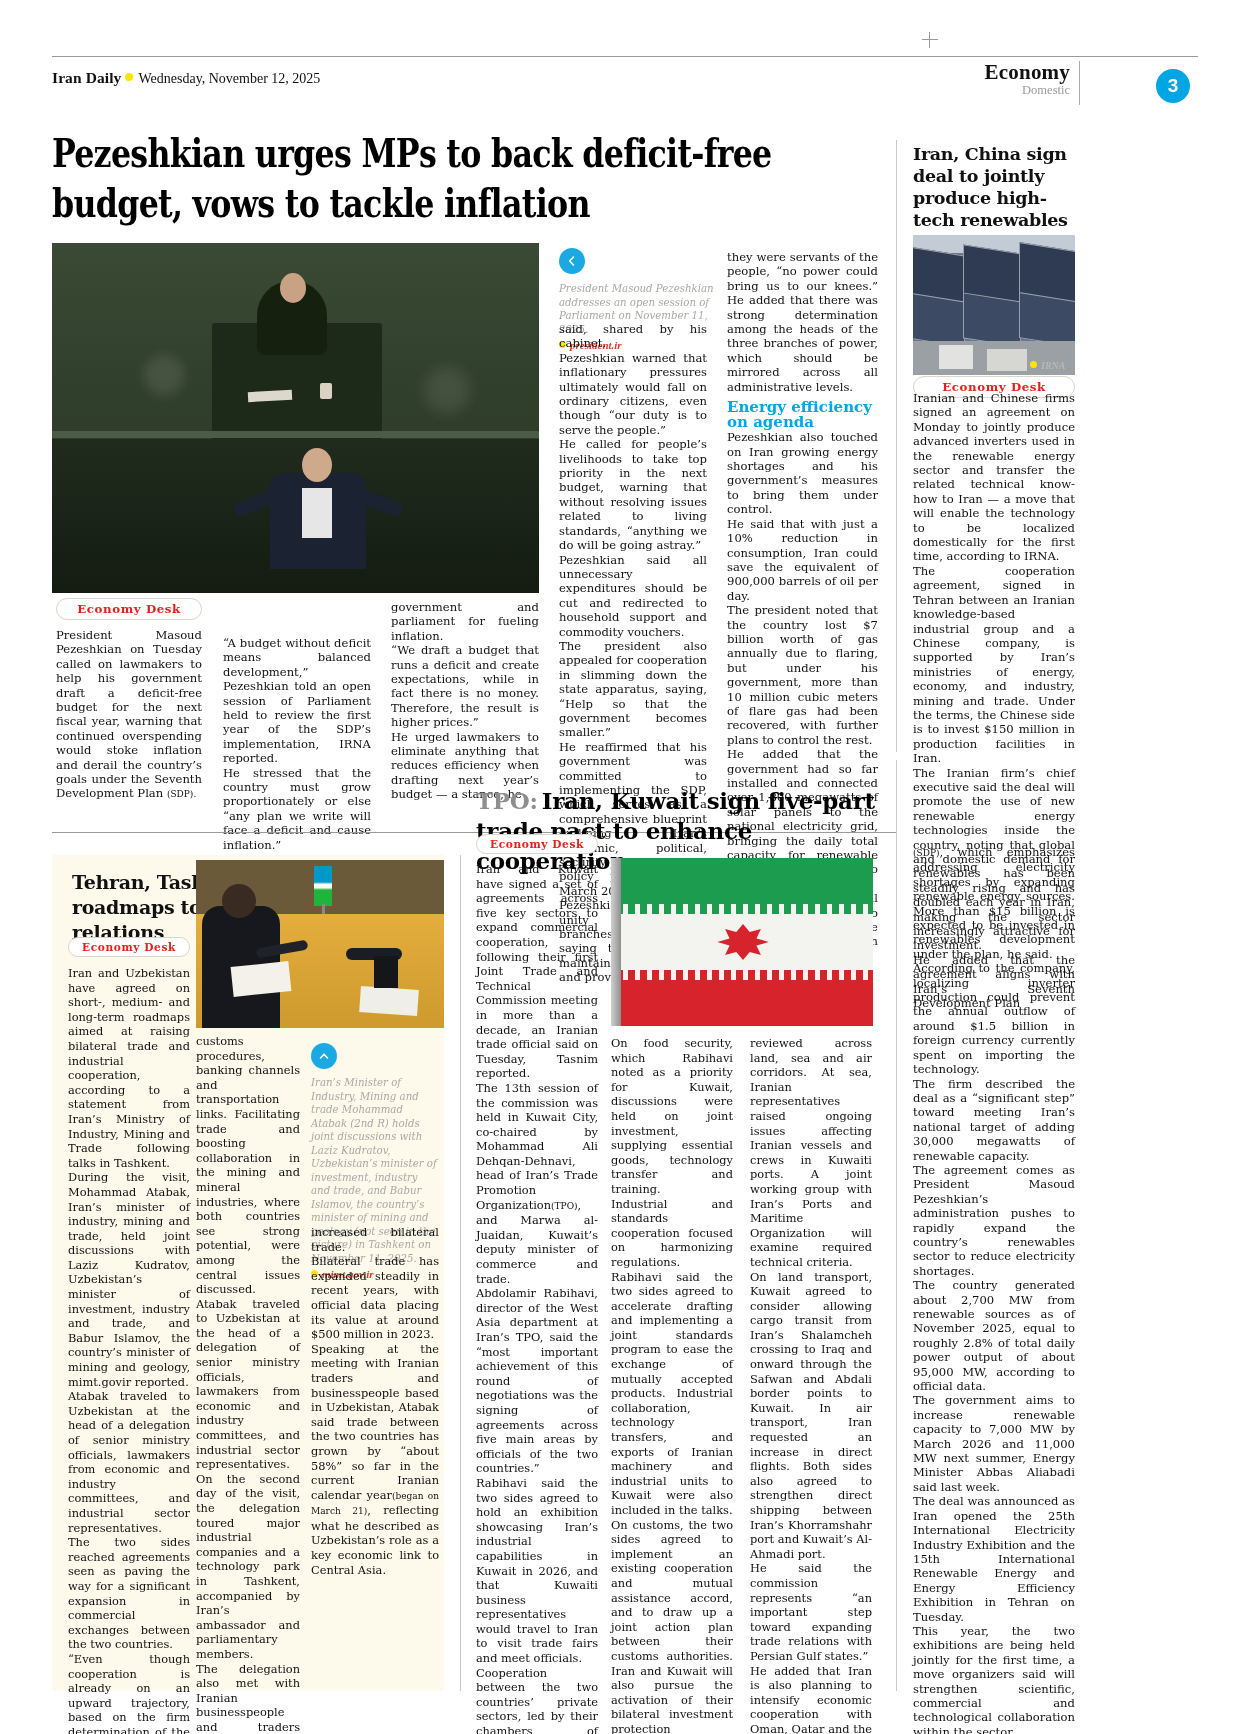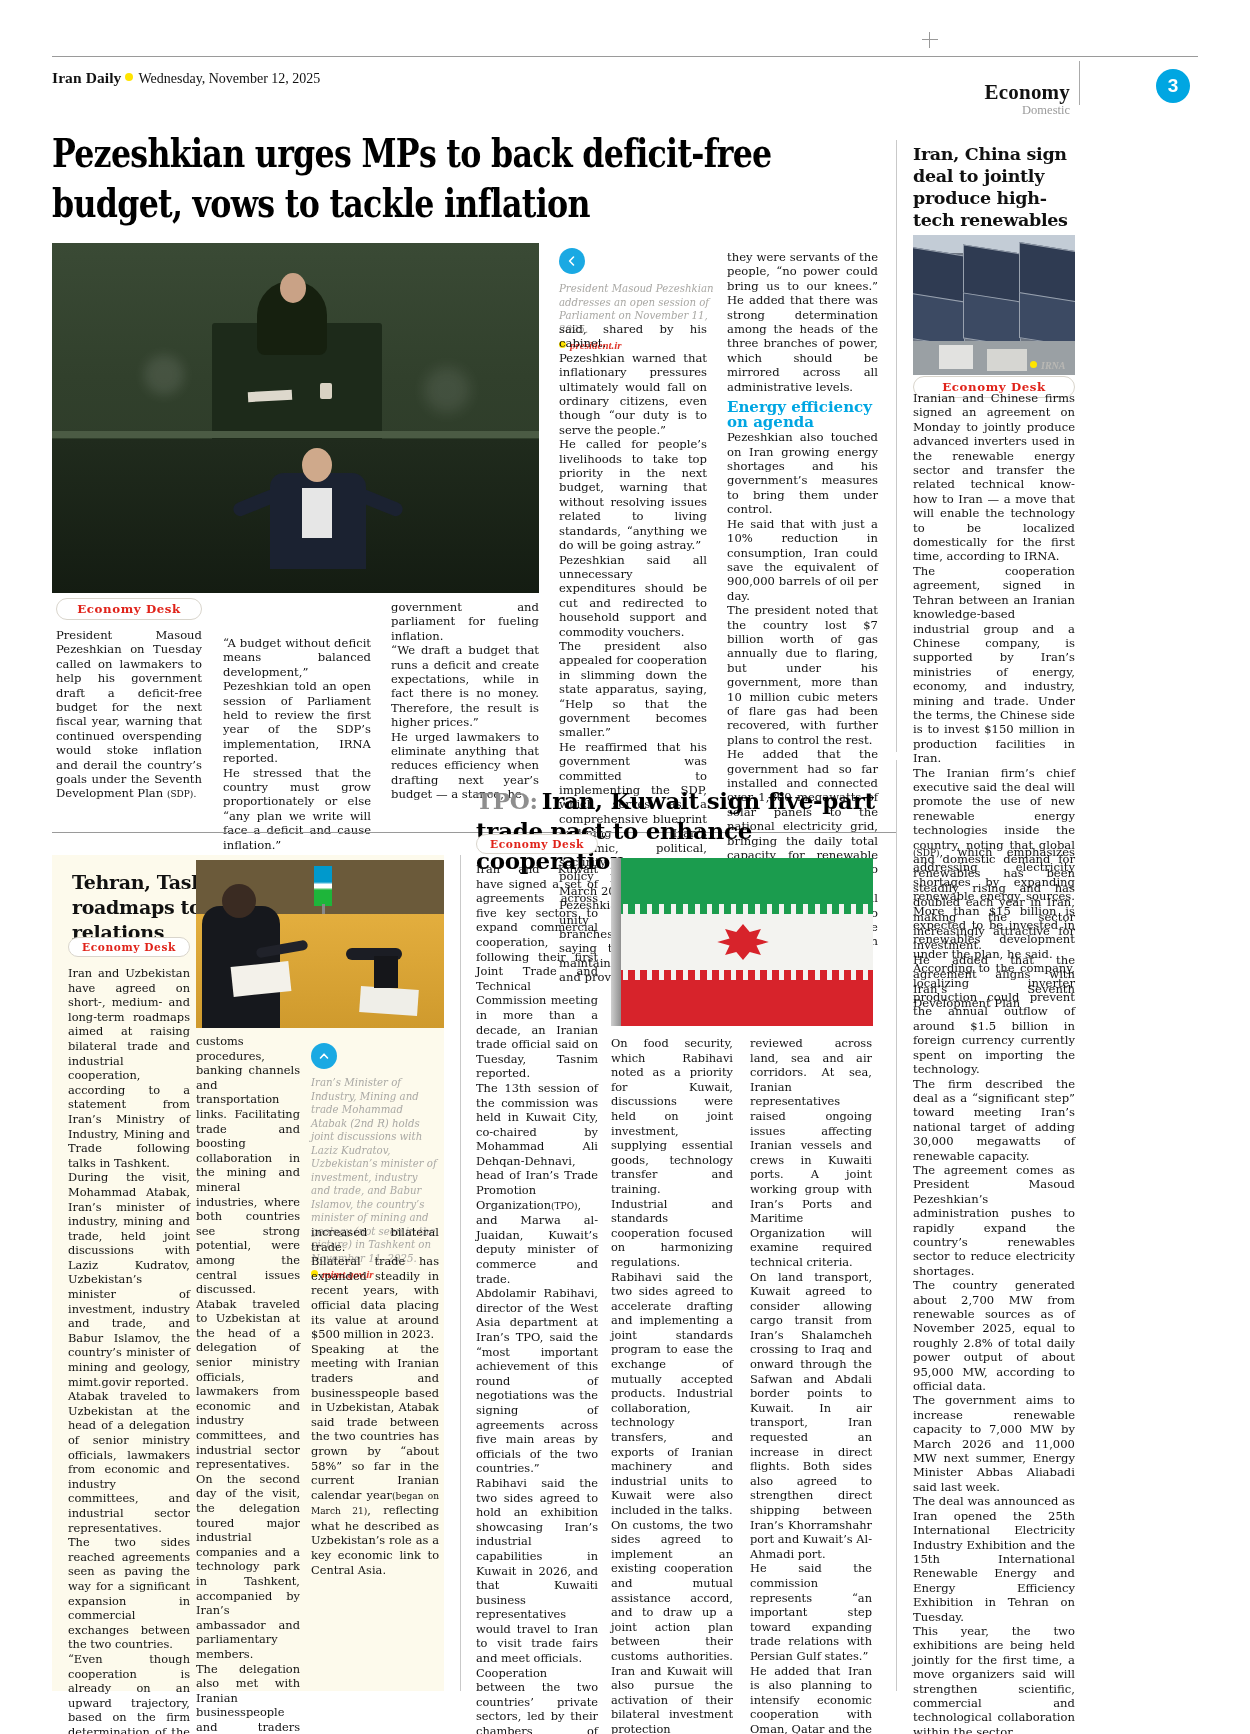--- a/index.html
+++ b/index.html
@@ -24,21 +24,21 @@
   .masthead {
     position:absolute; left:52px; top:56px; width:1146px; height:52px;
     border-top:1px solid #9a9a9a;
   }
   .mh-left { position:absolute; left:0; top:12px; font-size:15px; }
   .mh-left .paper { font-weight:bold; font-size:15.5px; letter-spacing:.1px; }
   .mh-dot { display:inline-block; width:8px; height:8px; border-radius:50%;
             background:#ffe400; margin:0 5px 0 4px; vertical-align:2px; }
   .mh-date { font-size:14px; }
   .mh-section {
-    position:absolute; right:128px; top:4px; text-align:right;margin-top:20px;
+    position:absolute; right:128px; top:4px; text-align:right;
   }
   .mh-section .sec { font-weight:bold; font-size:21px; line-height:22px; letter-spacing:.2px;}
   .mh-section .sub { font-size:12.5px; color:#9b9b9b; line-height:15px; }
   .mh-rule { position:absolute; right:118px; top:4px; width:1px; height:44px; background:#aaa; }
   .pagenum {
     position:absolute; right:8px; top:12px; width:34px; height:34px; border-radius:50%;
     background:#00a6e2; color:#fff; font-weight:bold; font-size:19px;
     display:flex; align-items:center; justify-content:center;
     font-family:"Liberation Sans", sans-serif;
   }

